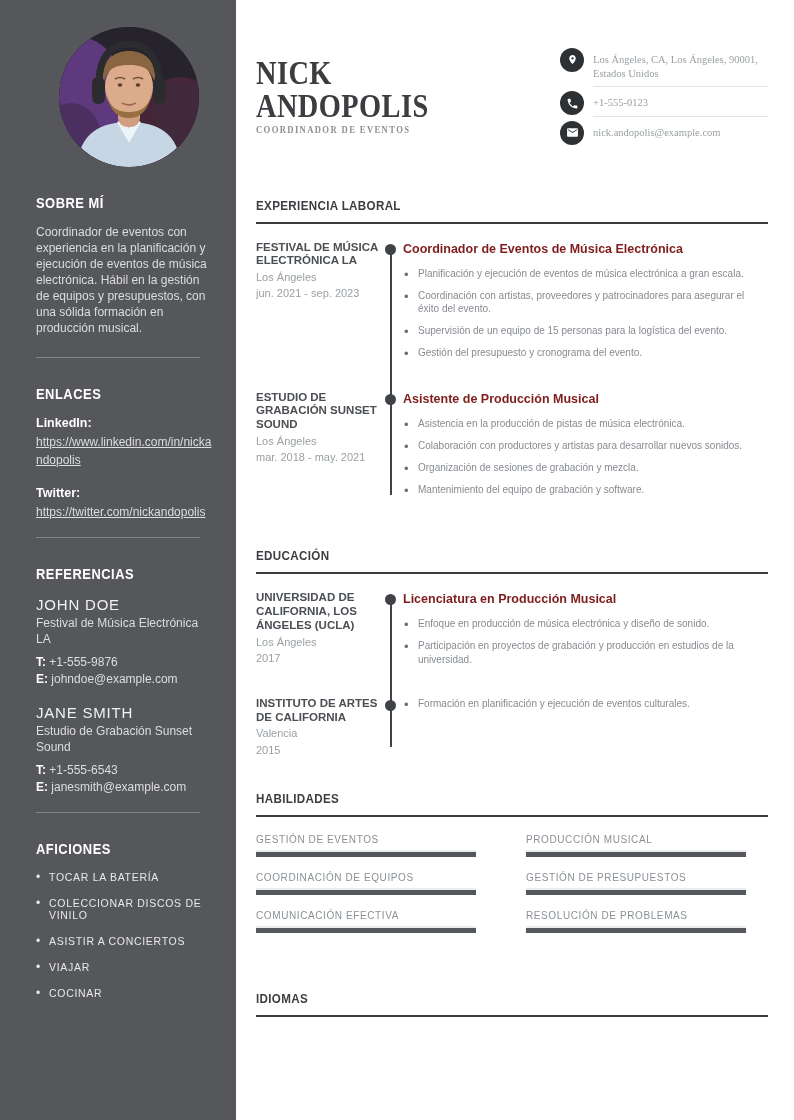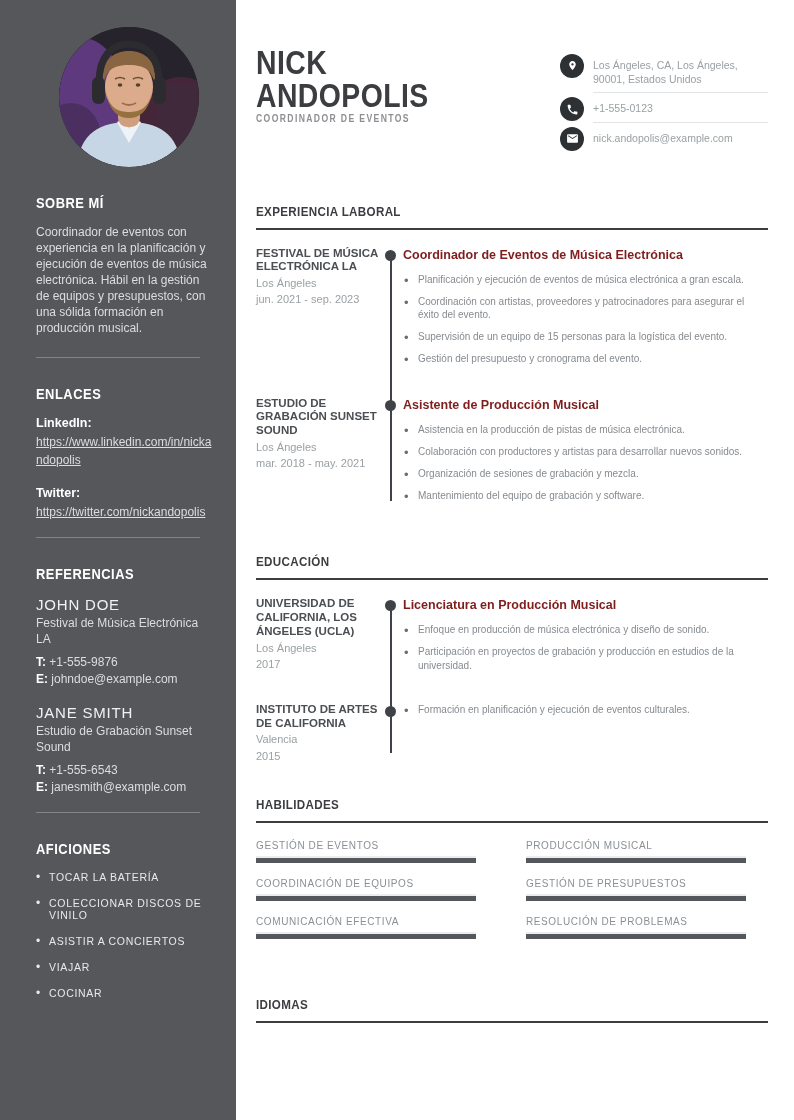--- a/index.html
+++ b/index.html
@@ -23,24 +23,24 @@
   .ref-name { font-size:15px; letter-spacing:.8px; color:#f0f1f2; font-weight:500; margin-bottom:3px; }
   .ref-org { font-size:12px; color:#dcdddf; line-height:1.3; margin-bottom:6px; }
   .ref-line { font-size:12px; color:#dcdddf; line-height:1.45; }
   .ref-line b { color:#ffffff; }
   .hobby-list { list-style:none; }
   .hobby-list li { position:relative; font-size:10.5px; letter-spacing:.7px; color:#e8e9ea; padding-left:13px; margin-bottom:14px; }
   .hobby-list li::before { content:"•"; position:absolute; left:0; top:-1px; color:#e8e9ea; font-size:12px; }
 
   
   .main { flex:1; padding:46px 26px 0 20px; }
-  .top-header { display:flex; justify-content:space-between; align-items:flex-start; }
+  .top-header { display:flex; justify-content:space-between; align-items:center;font-family:Liberation Serif, serif; }
   .name { font-size:33px; line-height:1.01; font-weight:800; color:#3b3d40; letter-spacing:.5px; }
   .job-title { font-size:10px; font-weight:700; letter-spacing:1.6px; color:#8d8f92; }
-  .contact { width:208px; margin-top:8px; }
+  .contact { width:208px; margin-top:2px; }
   .contact-row { display:flex; align-items:flex-start; }
   .contact-icon { flex:none; width:24px; height:24px; border-radius:50%; background:#2e3134; display:flex; align-items:center; justify-content:center; margin-right:9px; }
   .contact-icon svg { width:13px; height:13px; fill:#ffffff; }
   .contact-text-wrap { flex:1; min-width:0; }
   .contact-text { font-size:10.5px; color:#9aa0a4; line-height:1.3; padding:5px 0 6px 0; }
   .contact-text-wrap.ruled { border-bottom:1px solid #e3e4e6; }
   .contact-row + .contact-row { margin-top:4px; }
 
   .section { margin-top:46px; }
   .section-heading { border-bottom:2px solid #3b3d40; padding-bottom:6px; }

